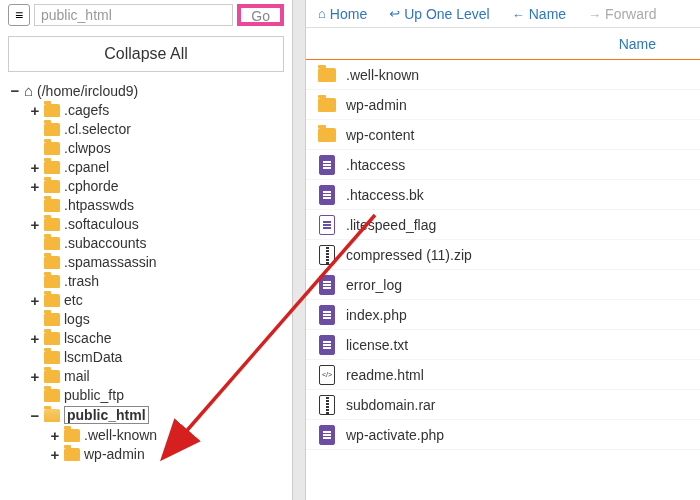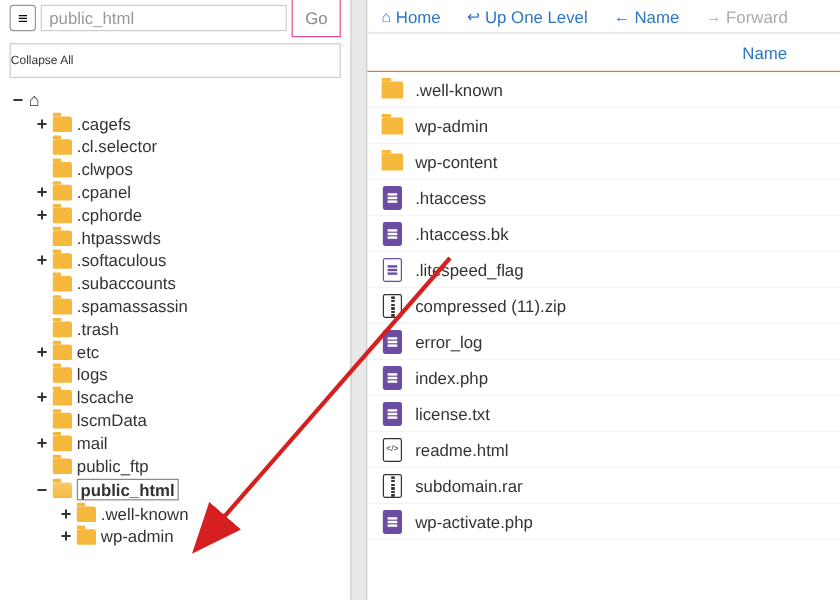--- a/index.html
+++ b/index.html
@@ -5,24 +5,24 @@
   * { box-sizing: border-box; margin: 0; padding: 0; font-family: Arial, sans-serif; font-size: 14px; }
   body { width: 700px; height: 500px; overflow: hidden; background: #fff; position: relative; }
   .layout { display: flex; height: 100%; }
   .sidebar { width: 292px; height: 100%; padding: 0 8px; overflow: hidden; }
   .divider { width: 14px; background: #e8e8e8; border-left: 1px solid #ccc; border-right: 1px solid #ccc; }
   .main { flex: 1; height: 100%; overflow: hidden; }
 
   
   .pathrow { display: flex; align-items: center; gap: 4px; height: 30px; margin-bottom: 6px; }
   .path-input { flex: 1; border: 1px solid #ccc; height: 22px; padding: 2px 6px; color: #999; }
-  .go-btn { border: 1px solid #ec4899; background: #fff; height: 32px; padding: 0 10px; color: #888; cursor: pointer; }
+  .go-btn { border: 4px solid #ec4899; background: #fff; height: 22px; padding: 0 10px; color: #888; cursor: pointer; }
   .top-square { width: 22px; height: 22px; border: 1px solid #999; border-radius: 3px; display:flex;align-items:center;justify-content:center; }
 
-  .collapse-btn { display: block; width: 100%; border: 1px solid #ccc; background: #fff; text-align: left; padding: 8px 0; cursor: pointer; font-size: 10px; color: #333; }
+  .collapse-btn { display: block; width: 100%; border: 1px solid #ccc; background: #fff; text-align: center; padding: 8px 0; cursor: pointer; font-size: 16px; color: #333; }
 
   .tree { margin-top: 10px; }
   .tree li { list-style: none; margin: 3px 0; white-space: nowrap; display: flex; align-items: center; gap: 4px; }
   .tree ul { padding-left: 20px; }
   .toggle { width: 10px; display: inline-block; text-align: center; font-weight: bold; color: #333; font-size: 15px; line-height: 1; cursor: pointer; }
   .folder-ico { width: 16px; height: 13px; display: inline-block; background: #f5b83d; border-radius: 2px 2px 1px 1px; position: relative; }
   .folder-ico::before { content:""; position:absolute; top:-3px; left:0; width:7px; height:3px; background:#f5b83d; border-radius:1px 1px 0 0; }
   .folder-ico.open { background: linear-gradient(#f8cb6a,#f5b83d); }
   .home-ico { font-size: 15px; color: #333; }
   .label { color: #333; cursor: pointer; }
@@ -68,20 +68,21 @@
       <input class="path-input" value="public_html" style="">
       <button class="go-btn">Go</button>
     </div>
     <button class="collapse-btn">Collapse All</button>
 
     <div class="tree">
       <ul style="padding-left:2px;">
         <li>
           <span class="toggle">−</span>
           <span class="home-ico">⌂</span>
+          <span class="label">(/home/ircloud9)</span>
         </li>
         <ul id="tree-items">
             <li>
               <span class="toggle">+</span>
               <span class="folder-ico"></span>
               <span class="label">.cagefs</span>
             </li>
             <li>
               <span class="toggle"></span>
               <span class="folder-ico"></span>

